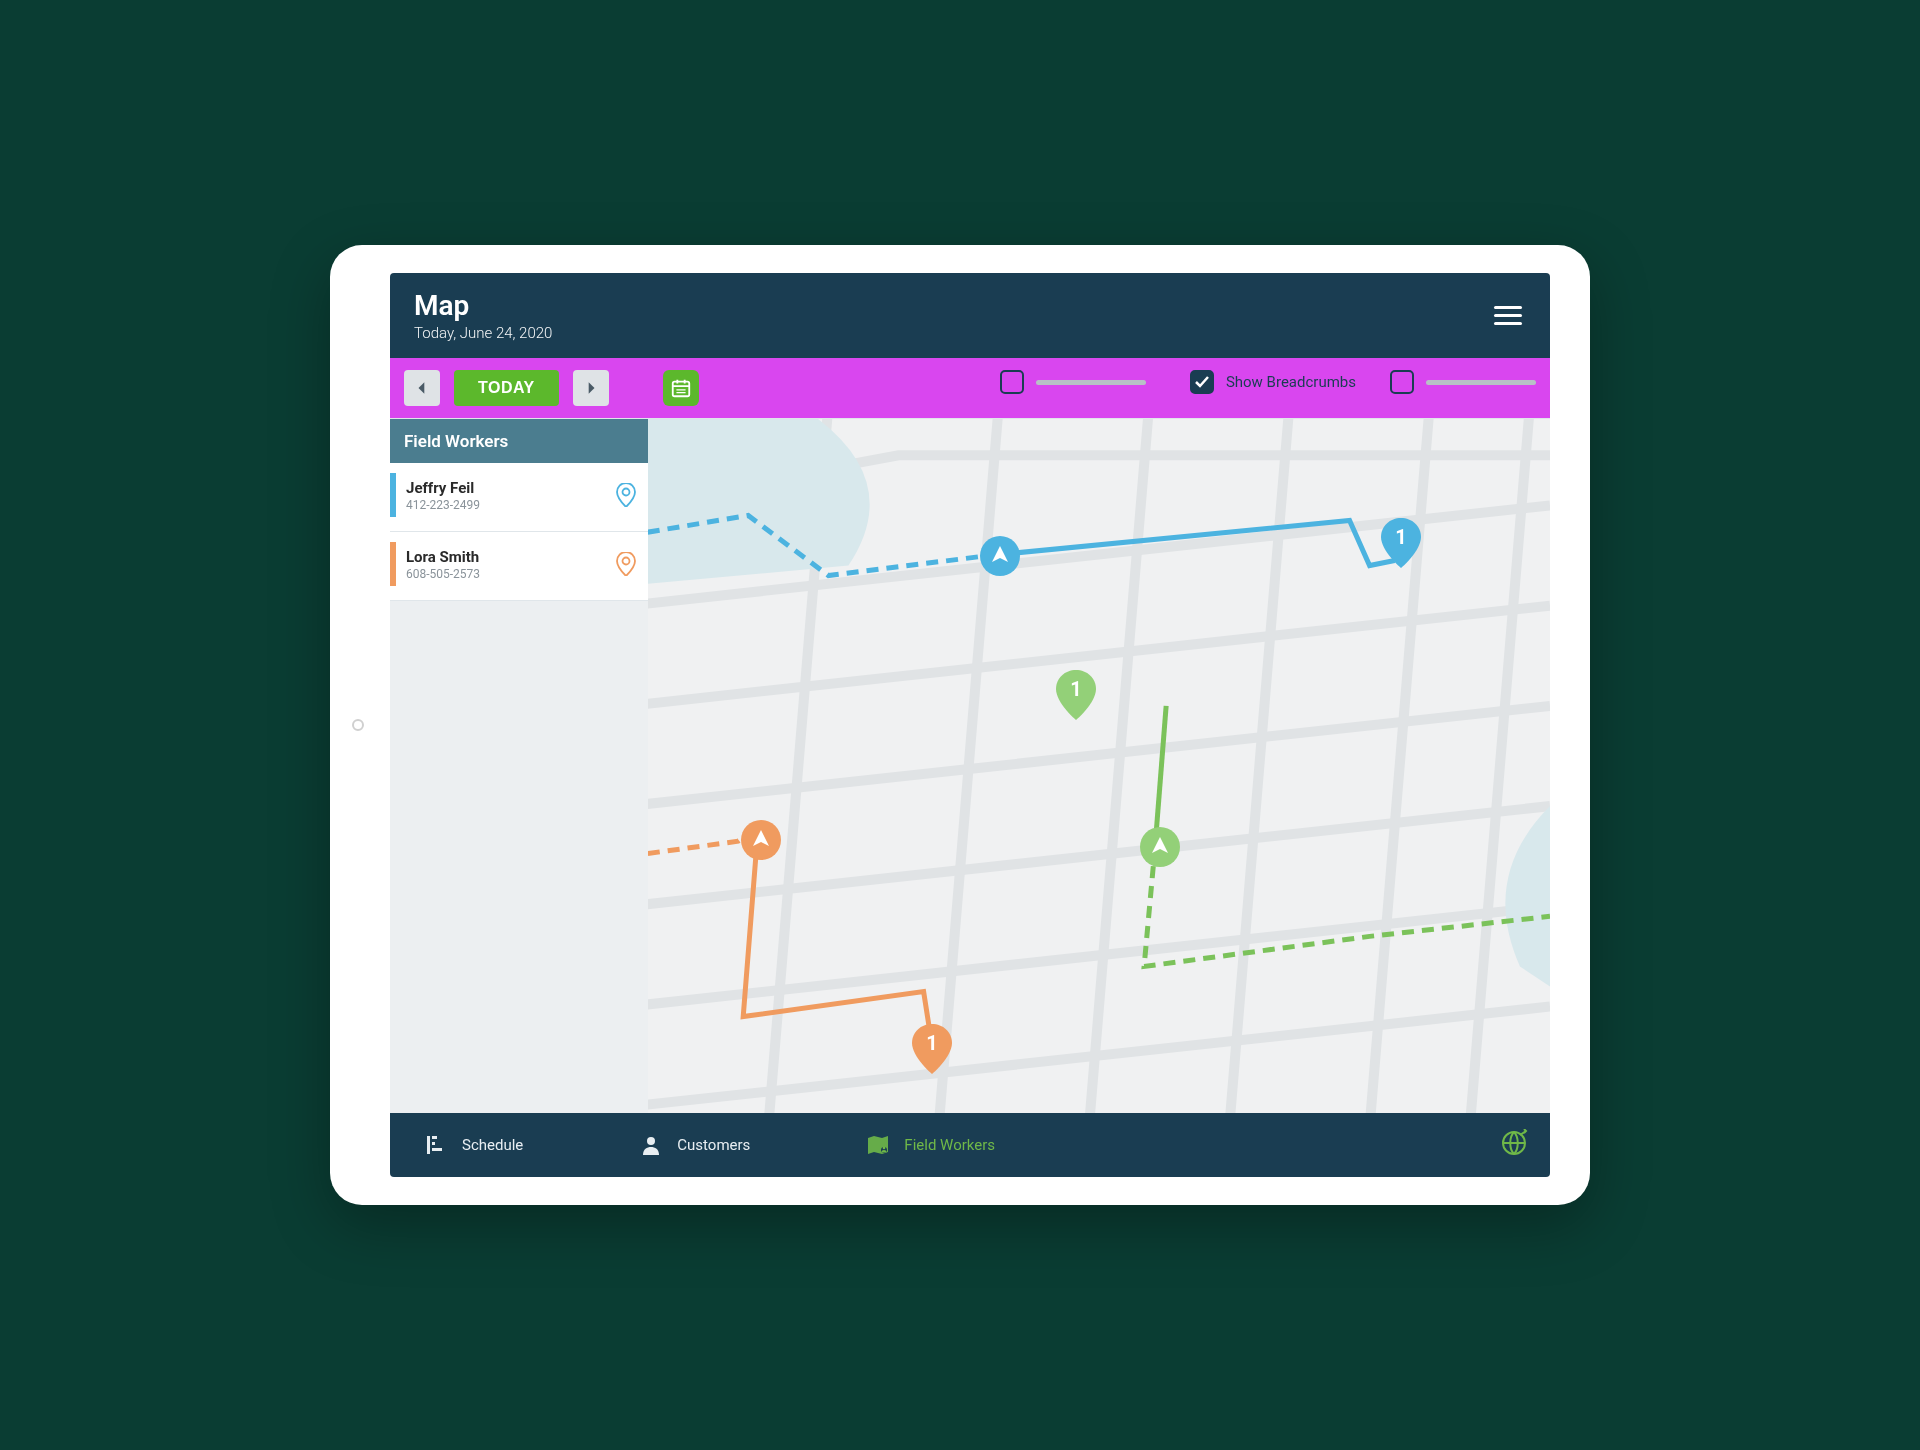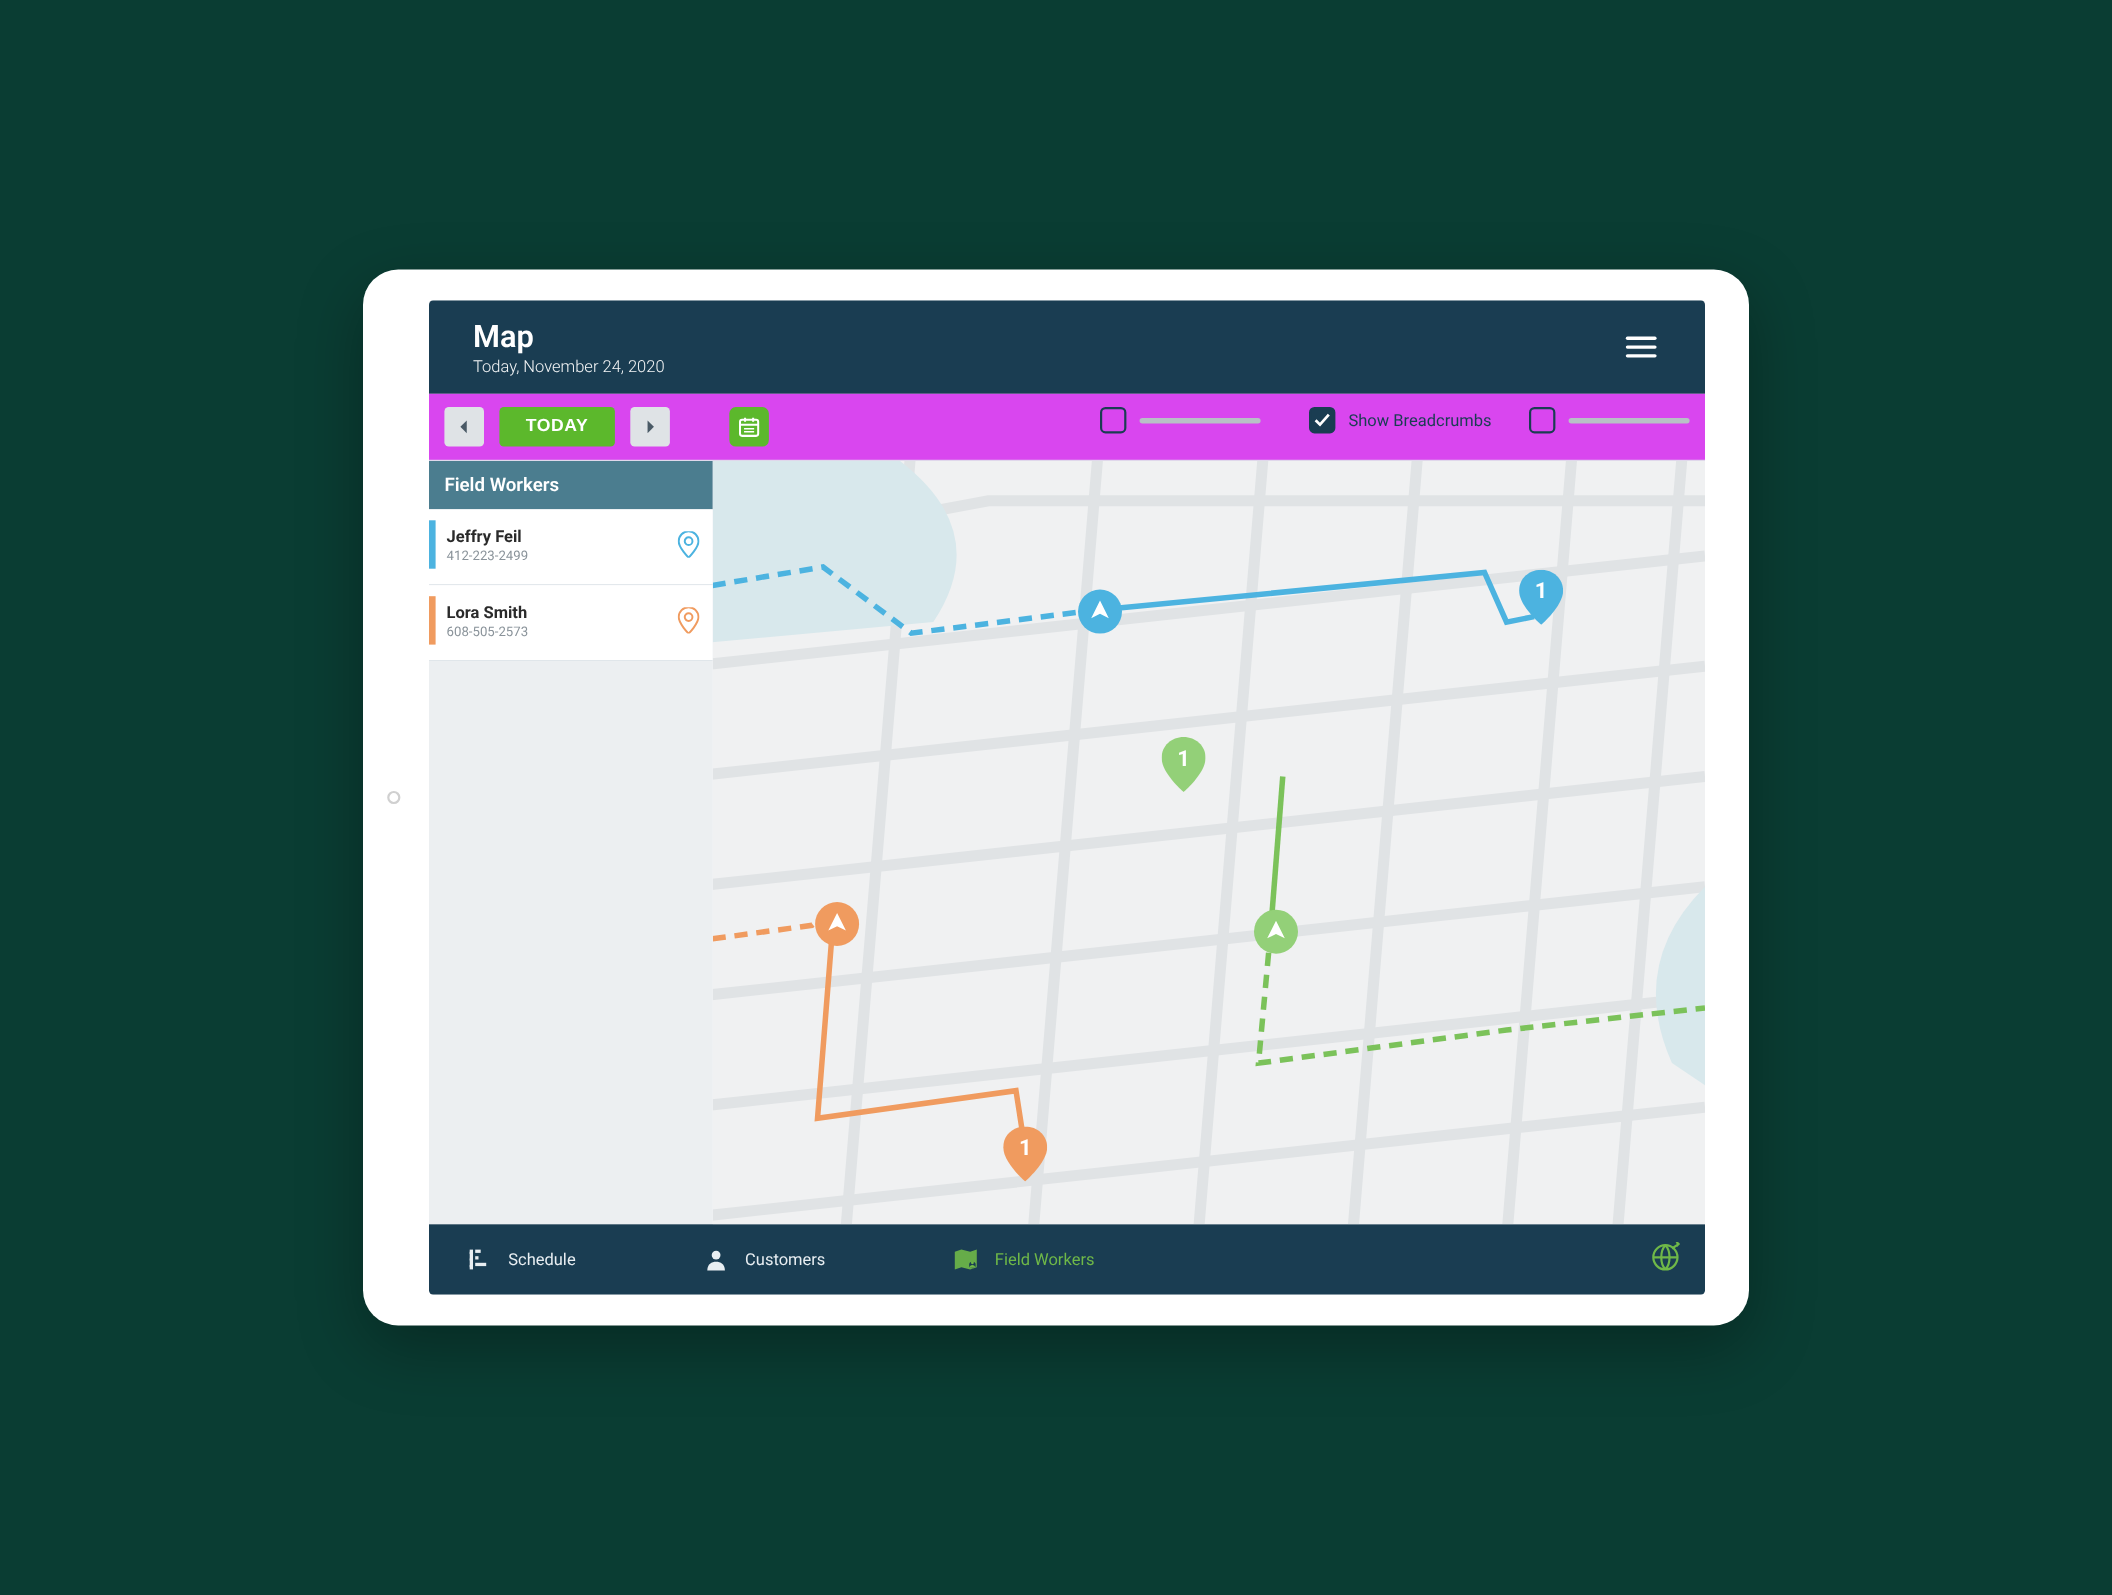--- a/index.html
+++ b/index.html
@@ -35,21 +35,21 @@
   height: 100%;
   display: flex;
   flex-direction: column;
   overflow: hidden;
   border-radius: 4px;
 }
 
 .header {
   background: #1a3d52;
   color: #fff;
-  padding: 16px 40px;
+  padding: 16px 24px;
   display: flex;
   align-items: center;
   justify-content: space-between;
 }
 .header-left { display: flex; flex-direction: column; gap: 2px; }
 .header-title { font-size: 28px; font-weight: 600; }
 .header-subtitle { font-size: 15px; font-weight: 300; opacity: 0.95; }
 .hamburger-icon { display: flex; flex-direction: column; gap: 5px; cursor: pointer; padding: 4px; }
 .hamburger-icon span { width: 28px; height: 3px; background: #fff; border-radius: 2px; }
 
@@ -174,21 +174,21 @@
 </head>
 <body>
 
 <div class="tablet-frame">
   <div class="tablet-home-button"></div>
   <div class="screen">
 
     <div class="header">
       <div class="header-left">
         <div class="header-title">Map</div>
-        <div class="header-subtitle">Today, November 24, 2020</div>
+        <div class="header-subtitle">Today, June 24, 2020</div>
       </div>
       <div class="hamburger-icon">
         <span></span>
           <span></span>
           <span></span>
       </div>
     </div>
 
     <div class="toolbar">
       <button class="nav-btn">

